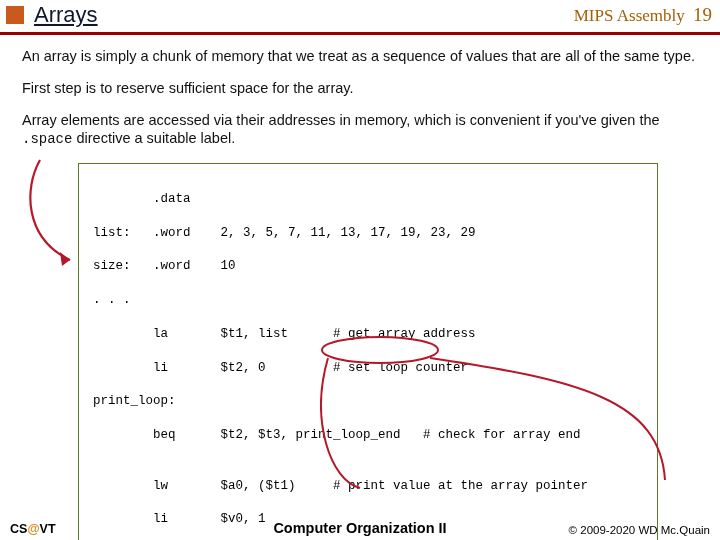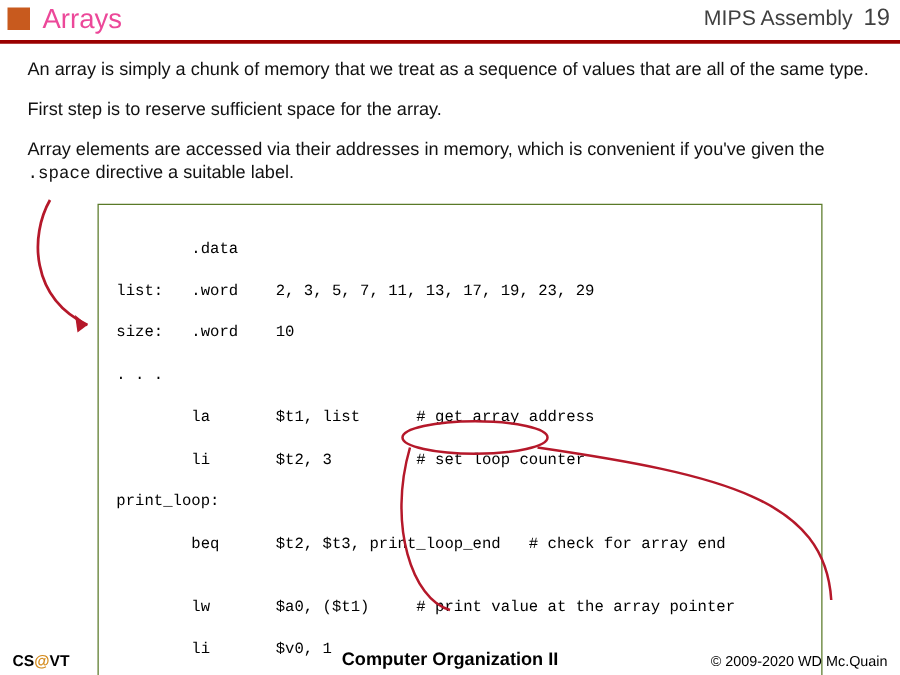--- a/index.html
+++ b/index.html
@@ -19,26 +19,28 @@
   }
   .header-bullet {
     width: 18px;
     height: 18px;
     background: #c85a1e;
     margin-right: 10px;
     flex-shrink: 0;
   }
   .header-title {
     font-size: 22px;
-    color: #ec4899;
+    color: #0f172a;
     flex: 1;
+    text-decoration: underline;
   }
   .header-right {
     font-size: 17px;
-    color: #404040;
+    color: #a16207;
+    font-family: Liberation Serif, serif;
   }
   .header-num {
     font-size: 19px;
     margin-left: 4px;
   }
   .content {
     padding: 12px 22px 0 22px;
     font-size: 14.5px;
     color: #111;
     line-height: 1.25;
@@ -121,21 +123,21 @@
   <p class="para">
     <span>Array elements are accessed via their addresses in memory, which is convenient if you've given the </span><span class="mono-inline">.space</span><span> directive a suitable label.</span>
   </p>
 
   <div class="code-box">
 <div class="code-line">        .data</div>
 <div class="code-line">list:   .word    2, 3, 5, 7, 11, 13, 17, 19, 23, 29</div>
 <div class="code-line">size:   .word    10</div>
 <div class="code-line">. . .</div>
 <div class="code-line">        la       $t1, list      # get array address</div>
-<div class="code-line">        li       $t2, 3         # set loop counter</div>
+<div class="code-line">        li       $t2, 0         # set loop counter</div>
 <div class="code-line">print_loop:</div>
 <div class="code-line">        beq      $t2, $t3, print_loop_end   # check for array end</div>
 <div class="code-line"></div>
 <div class="code-line">        lw       $a0, ($t1)     # print value at the array pointer</div>
 <div class="code-line">        li       $v0, 1</div>
 
 <div class="code-line"></div>
 
 
 

